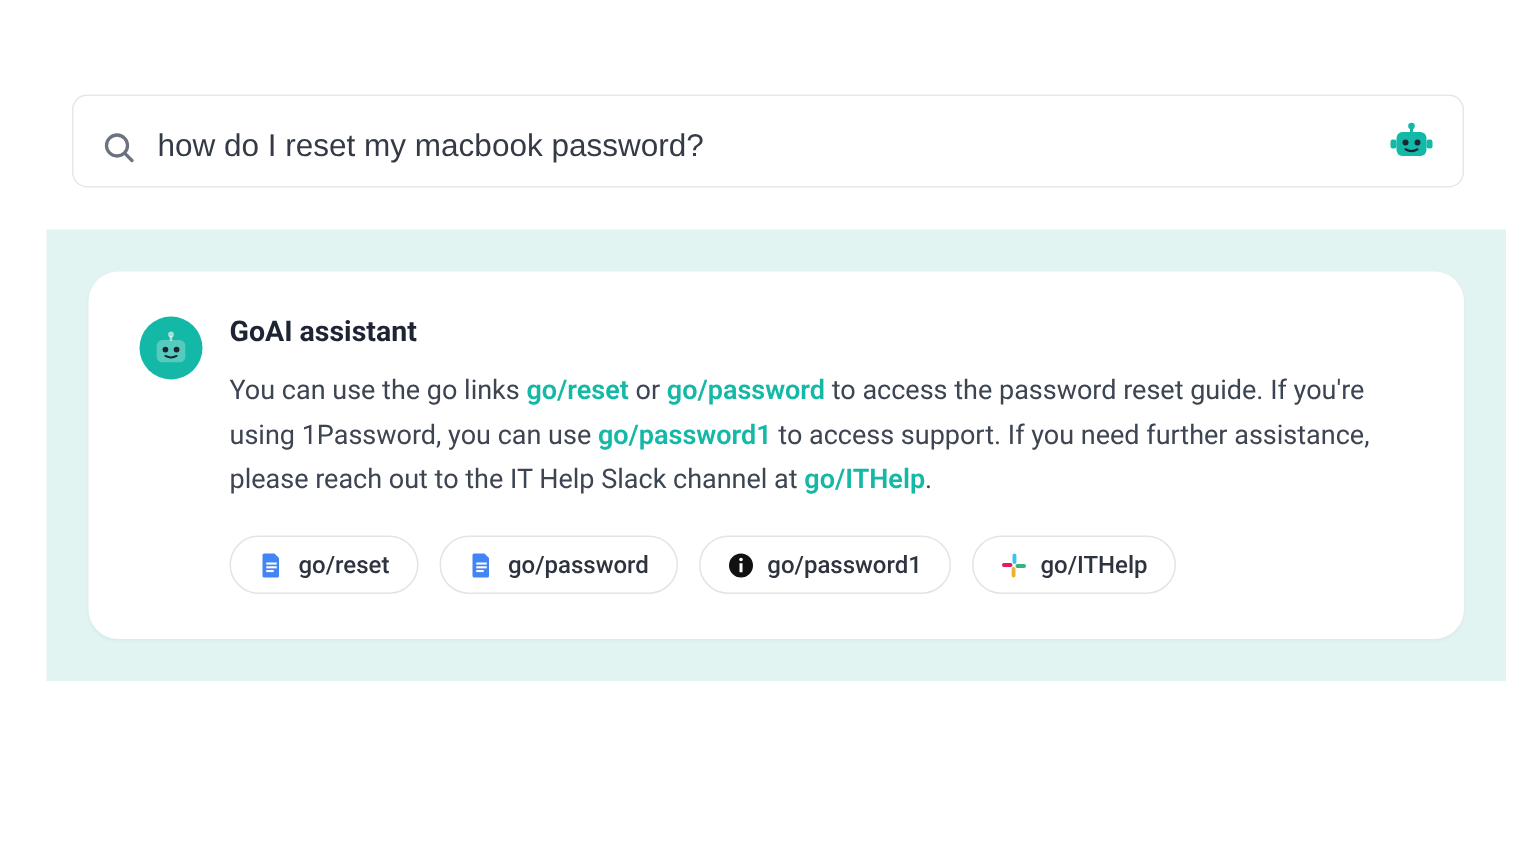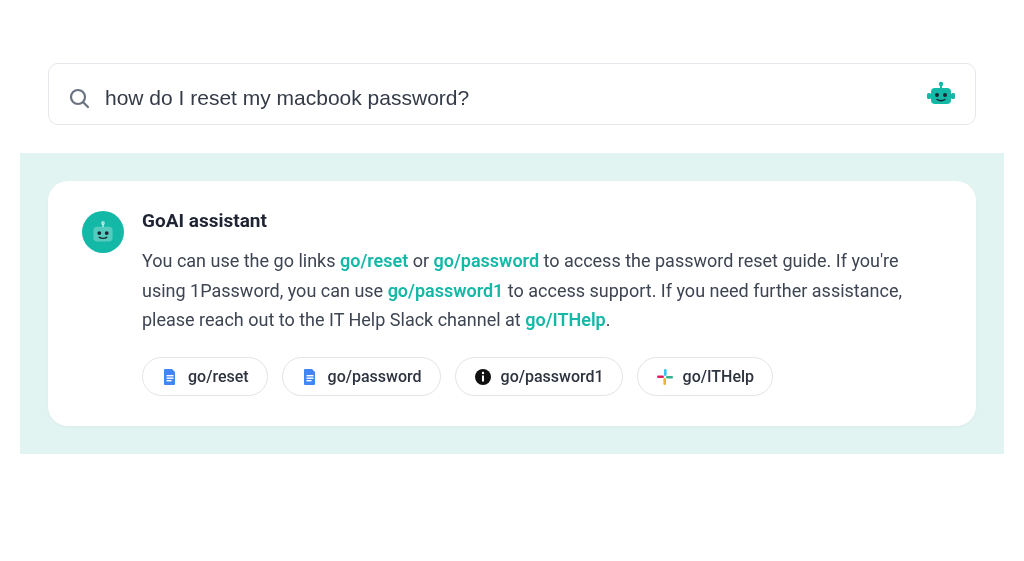--- a/index.html
+++ b/index.html
@@ -51,20 +51,21 @@
     }
     .search-bot-icon {
       width: 32px;
       height: 32px;
       flex-shrink: 0;
     }
     .response-section {
       background: #e2f4f2;
       padding: 28px;
       border-radius: 0;
+      margin-left: 11px;
     }
     .response-card {
       background: #ffffff;
       border-radius: 20px;
       padding: 28px 34px 30px 34px;
       display: flex;
       gap: 18px;
       box-shadow: 0 1px 3px rgba(0,0,0,0.04);
     }
     .avatar {

